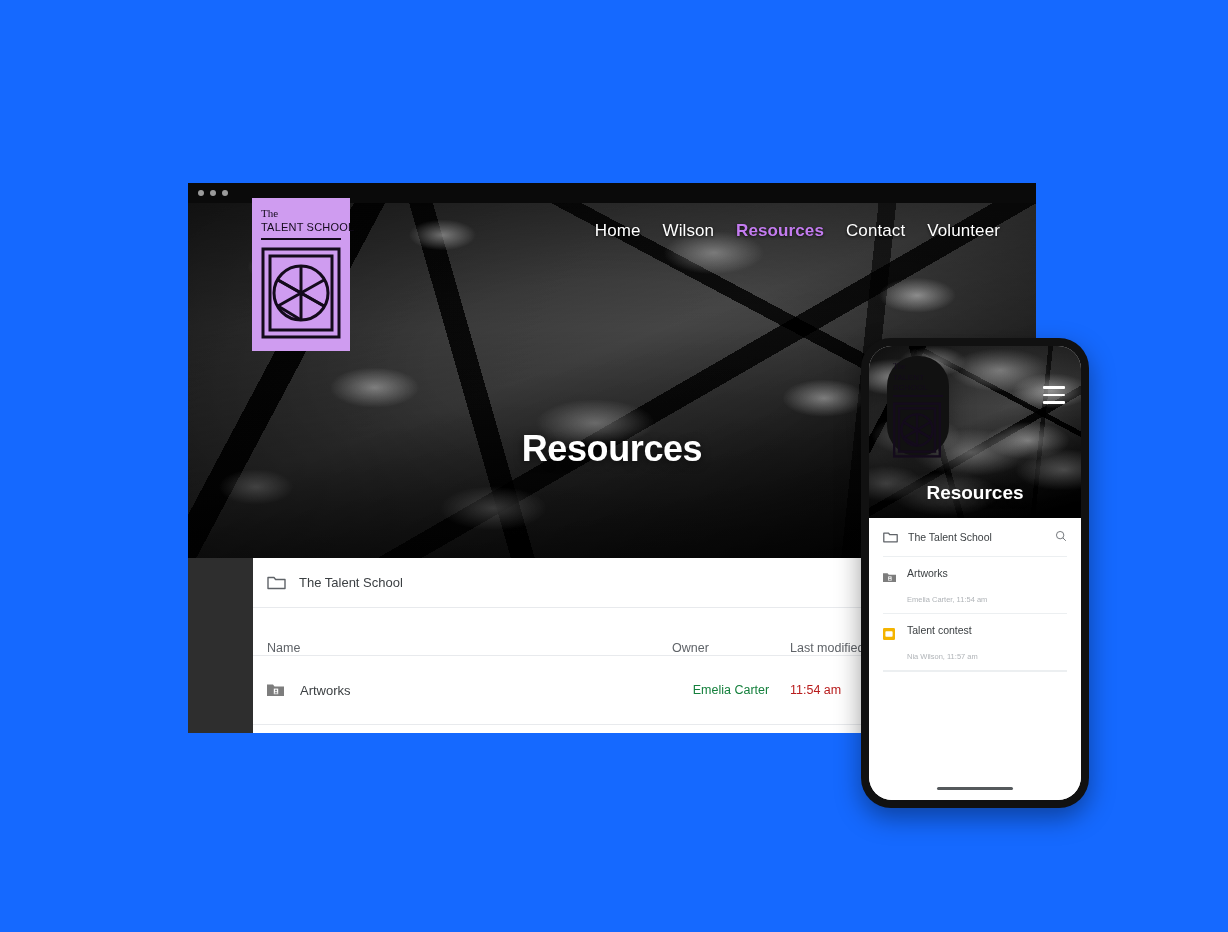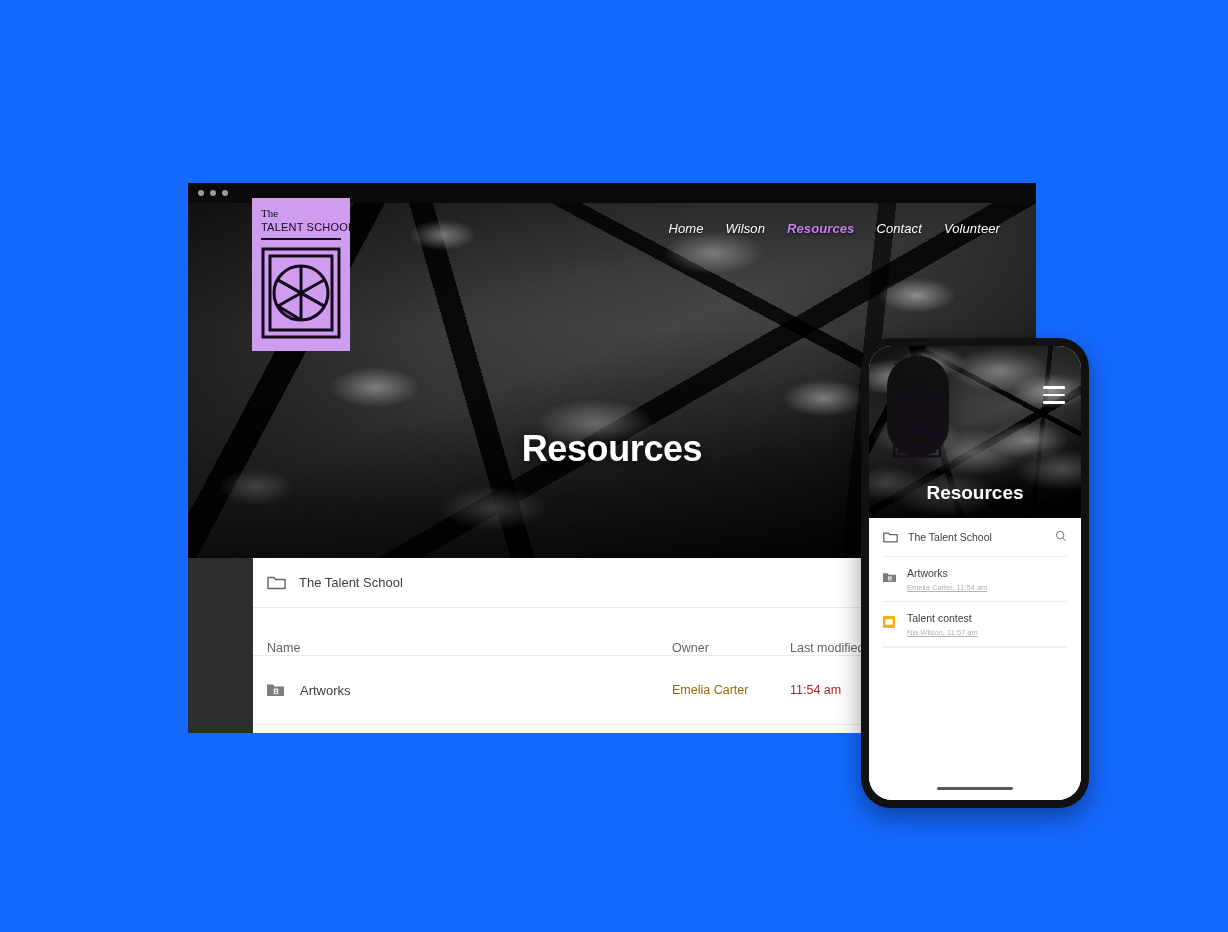--- a/index.html
+++ b/index.html
@@ -89,26 +89,25 @@
     position: absolute;
     right: 36px;
     top: 38px;
     display: flex;
     gap: 22px;
     align-items: center;
     z-index: 6;
   }
   .nav-link {
     color: #ffffff;
-    font-size: 13px;
+    font-size: 17px;
     letter-spacing: .1px;
     text-shadow: 0 1px 3px rgba(0,0,0,.75);
     cursor: pointer;
     white-space: nowrap;
-    font-style: italic;
   }
   .nav-link.active { color: #c47cf0; font-weight: bold; }
 
   .hero-title {
     position: absolute;
     left: 0; right: 0;
     top: 245px;
     text-align: center;
     color: #fff;
     font-size: 36px;
@@ -214,21 +213,21 @@
     cursor: pointer;
   }
   .file-row .fname {
     width: 405px;
     display: flex;
     align-items: center;
     font-size: 13px;
     color: #3c4043;
   }
   .file-row .ficon { width: 18px; margin-right: 15px; display: flex; }
-  .file-row .fowner { width: 118px; font-size: 12.5px; color: #a16207; }
+  .file-row .fowner { width: 118px; font-size: 12.5px; color: #15803d; text-align: center; }
   .file-row .fmod { width: 120px; font-size: 12.5px; color: #b91c1c; }
 
   
   .phone {
     position: absolute;
     left: 861px;
     top: 338px;
     width: 228px;
     height: 470px;
     background: #111;
@@ -295,21 +294,21 @@
   }
   .phone-crumb .lbl {
     font-size: 10.5px;
     color: #3c4043;
     margin-left: 10px;
   }
   .phone-crumb .sicon { margin-left: auto; }
   .phone-item { padding: 10px 0 9px 0; display: flex; }
   .phone-item .pic { width: 13px; margin-right: 11px; padding-top: 2px; }
   .phone-item .ptxt .t { font-size: 10.5px; color: #3c4043; }
-  .phone-item .ptxt .s { font-size: 7.5px; color: #b0b4b8; margin-top: 4px; text-decoration: underline; }
+  .phone-item .ptxt .s { font-size: 7.5px; color: #b0b4b8; margin-top: 16px; }
   .phone-divider { height: 1px; background: #eceff1; }
   .home-indicator {
     position: absolute;
     left: 50%;
     transform: translateX(-50%);
     bottom: 10px;
     width: 76px;
     height: 3.5px;
     border-radius: 2px;
     background: #55595c;

